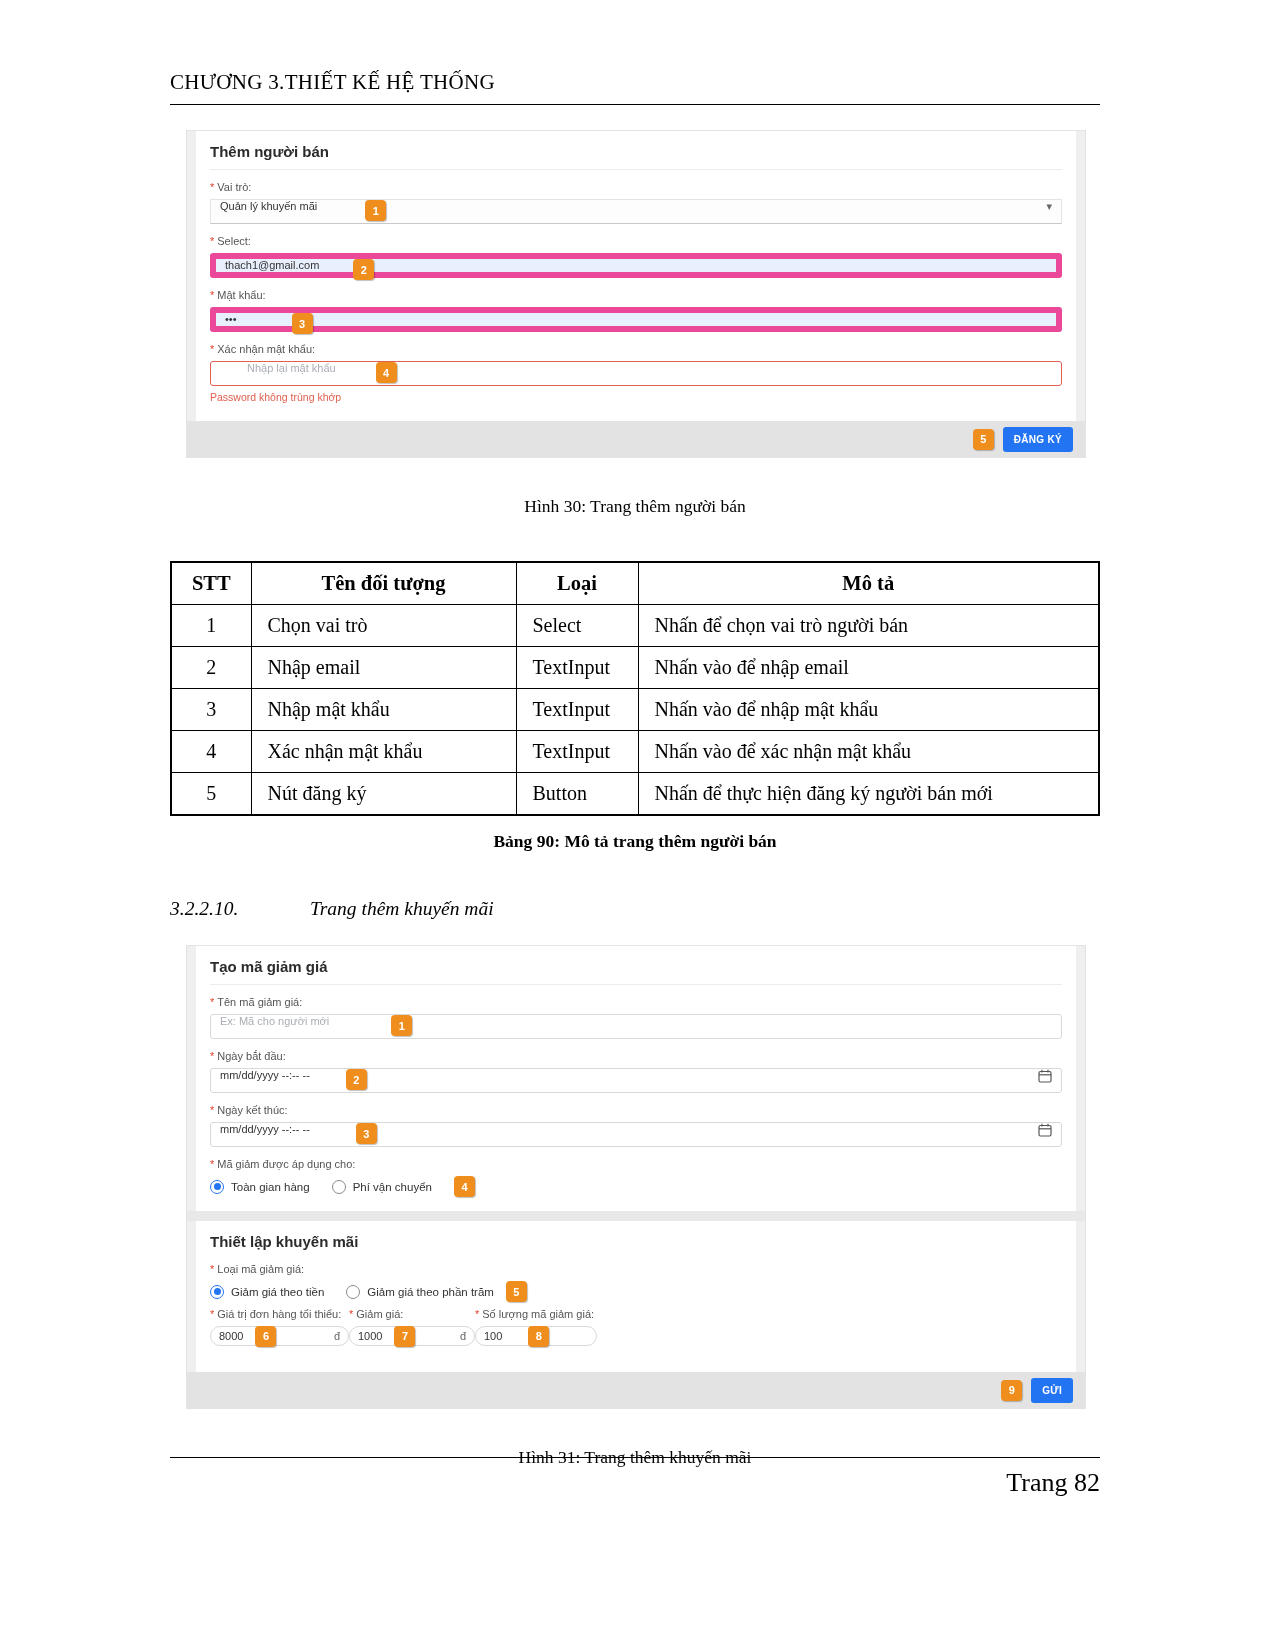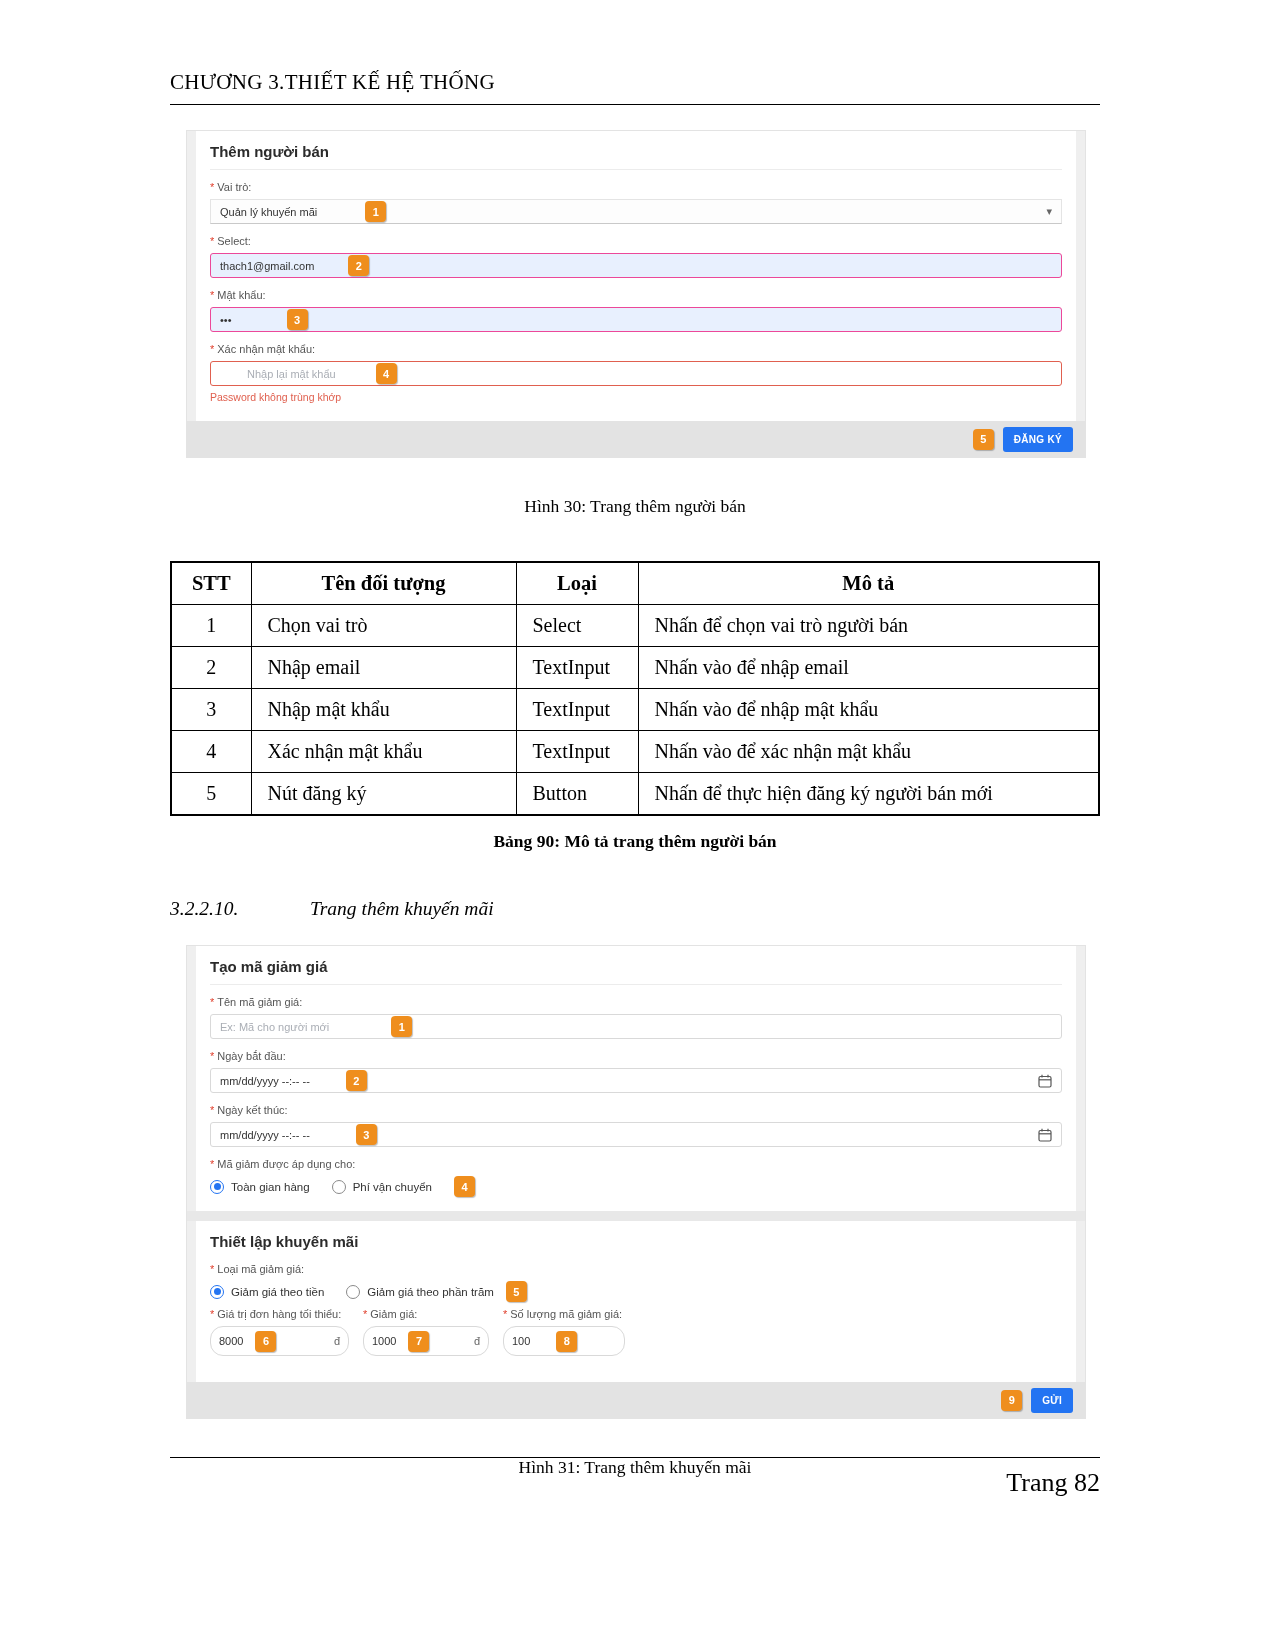--- a/index.html
+++ b/index.html
@@ -29,25 +29,25 @@
     font-family:"Liberation Sans", sans-serif; color:#333;
   }
   .shot-card { background:#fff; margin:0 9px; padding:12px 14px 18px 14px; }
   .shot-title { font-size:15px; font-weight:bold; color:#2b2b2b; padding-bottom:9px; border-bottom:1px solid #ececec; }
   .field { margin-top:11px; }
   .flabel { font-size:11px; color:#555; margin-bottom:6px; }
   .req { color:#e0402e; margin-right:3px; }
   .nowrap { white-space:nowrap; }
 
   .inputbox, .selectbox {
-    height:25px; display:flex; align-items:center; padding:0 9px;
+    height:25px; display:flex; align-items:flex-start; padding:0 9px;
     font-size:11px; border-radius:3px;
   }
   .selectbox { background:#fdfdfd; border:1px solid #e4e4e4; border-bottom:1px solid #c9c9c9; border-radius:0; }
-  .inputbox.autofill { background:var(--autofill,#e8f0fe); border:1px solid #ec4899; }
+  .inputbox.autofill { background:var(--autofill,#e8f0fe); border:6px solid #ec4899; }
   .inputbox.plain { background:#fff; border:1px solid #d9d9d9; }
   .inputbox.errorbox { background:#fff; border:1.5px solid var(--error,#e0604f);padding-left:36px; }
   .val { color:#333; }
   .ph { color:#aaaeb5; }
   .caret { margin-left:auto; color:#666; font-size:11px; }
   .cal { margin-left:auto; display:flex; }
   .err-text { color:var(--error,#e0604f); font-size:10.5px; margin-top:5px; }
 
   .badge {
     display:inline-flex; align-items:center; justify-content:center;
@@ -66,23 +66,23 @@
     padding:7px 11px; letter-spacing:0.3px; cursor:pointer;
   }
   .shot-divider { height:10px; background:#e8e8e8; }
 
   .radio-row { display:flex; align-items:center; font-size:11.5px; color:#333; }
   .radio { position:relative; width:14px; height:14px; border-radius:50%; border:1.5px solid #8a8a8a; background:#fff; margin-right:7px; flex:0 0 auto; }
   .radio.selected { border-color:var(--button,#2374f2); }
   .radio.selected::after { content:""; position:absolute; inset:2.5px; border-radius:50%; background:var(--button,#2374f2); }
   .rlabel { margin-right:22px; }
 
-  .tri-row { display:flex; gap:14px; margin-top:6px; }
+  .tri-row { display:flex; margin-top:6px; }
   .tri-col .flabel { margin-bottom:6px; }
-  .mini-input { height:30px; border:1px solid #d9d9d9; border-radius:13px; display:flex; align-items:center; padding:0 8px; font-size:11px; background:#fff; }
+  .mini-input { height:20px; border:1px solid #d9d9d9; border-radius:13px; display:flex; align-items:center; padding:0 8px; font-size:11px; background:#fff; }
   .suffix { margin-left:auto; color:#666; }
 
   
   table.desc { margin-top:44px; width:100%; border-collapse:collapse; border:2px solid #000; font-size:20px; }
   table.desc th, table.desc td { border:1.5px solid #000; padding:9px 16px; }
   table.desc th { font-size:20.5px; text-align:center; }
   table.desc td.c { text-align:center; }
   col.w-stt { width:80px; } col.w-obj { width:265px; } col.w-type { width:122px; }
 </style>
 </head>

